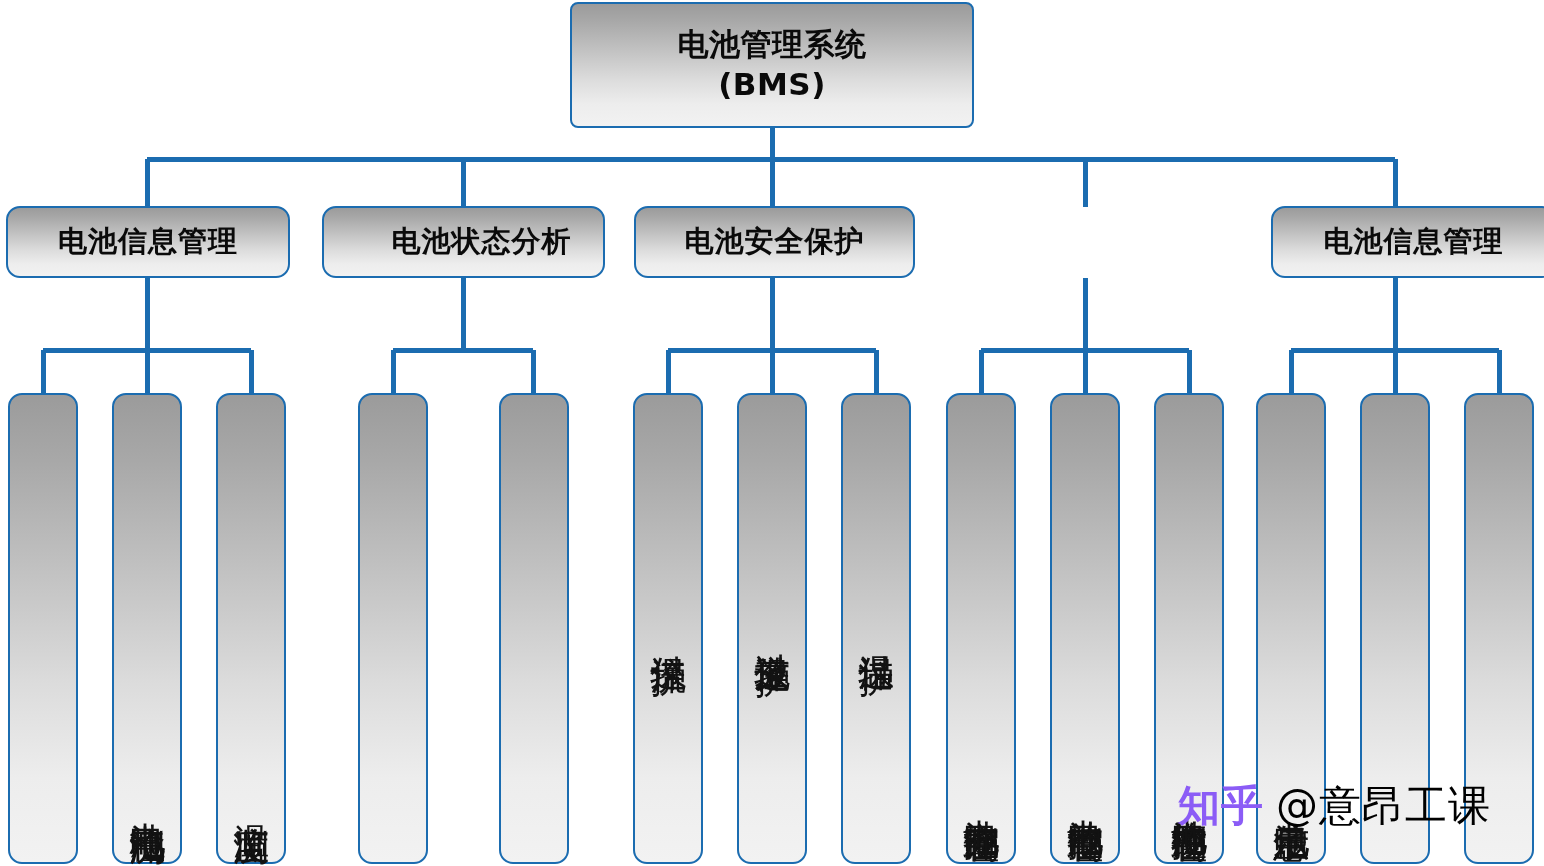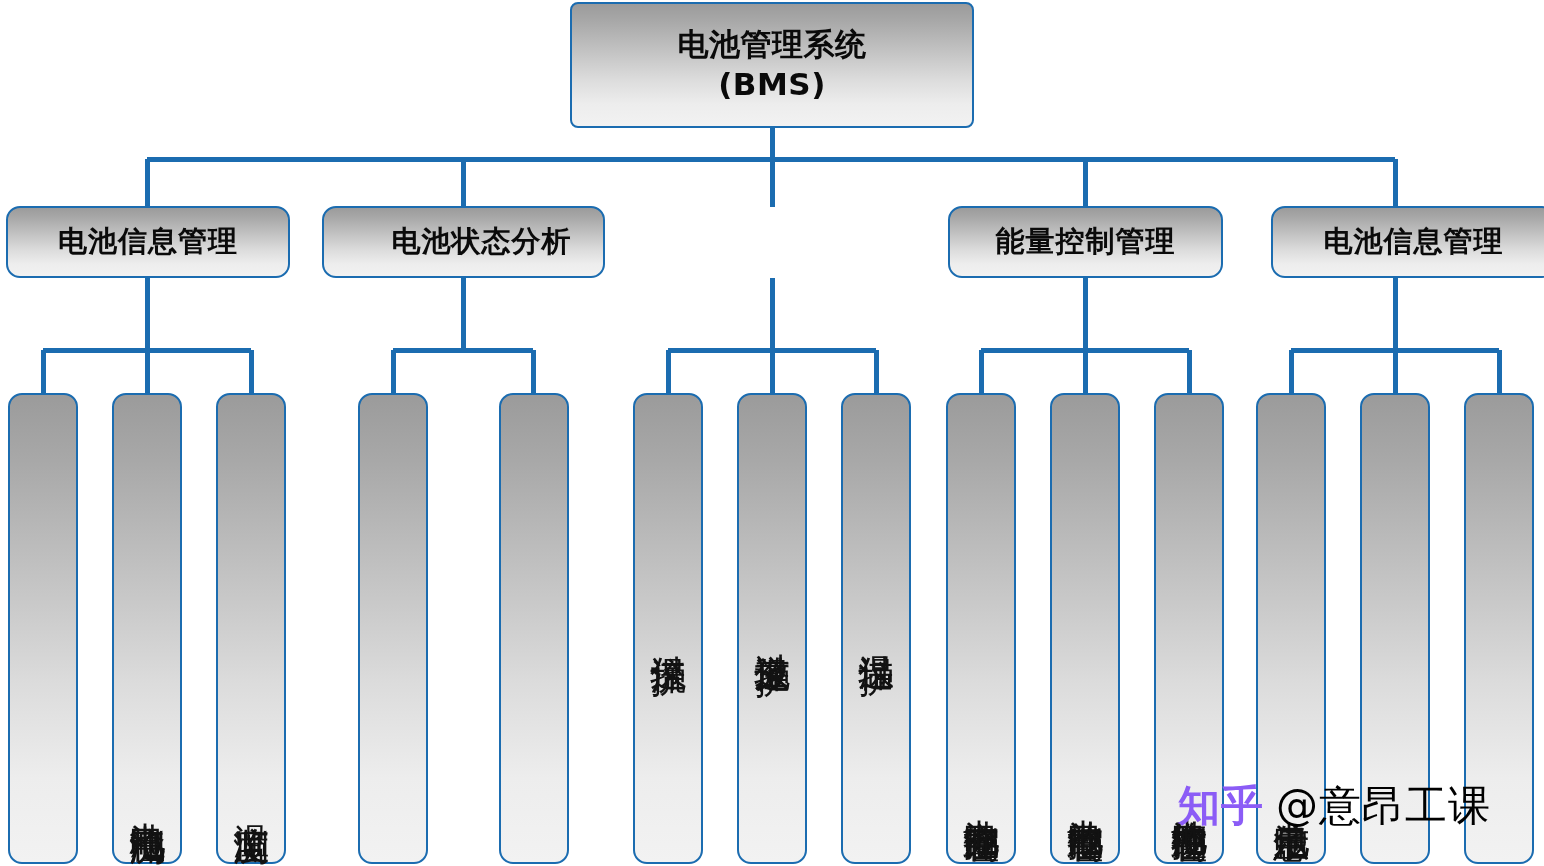--- a/index.html
+++ b/index.html
@@ -167,24 +167,24 @@
   </div>
 
   <div class="node lvl2" style="left:6px; top:206px; width:284px; height:72px;">
     <span class="label">电池信息管理</span>
   </div>
 
   <div class="node lvl2" style="left:322px; top:206px; width:283px; height:72px;padding-left:36px;">
     <span class="label">电池状态分析</span>
   </div>
 
-
-  <div class="node lvl2" style="left:948px; top:206px; width:275px; height:72px;">
-    <span class="label">能量控制管理</span>
-  </div>
+  <div class="node lvl2" style="left:634px; top:206px; width:281px; height:72px;">
+    <span class="label">电池安全保护</span>
+  </div>
+
 
   <div class="node lvl2" style="left:1255px; top:206px; width:285px; height:72px;margin-left:16px;">
     <span class="label">电池信息管理</span>
   </div>
 
   <div class="node leaf align-bottom" style="left:8px; top:393px; width:70px; height:471px;">
     <span class="label">电池电压监测</span>
   </div>
   <div class="node leaf align-near-bottom" style="left:112px; top:393px; width:70px; height:471px;">
     <span class="label">电池电流检测</span>

